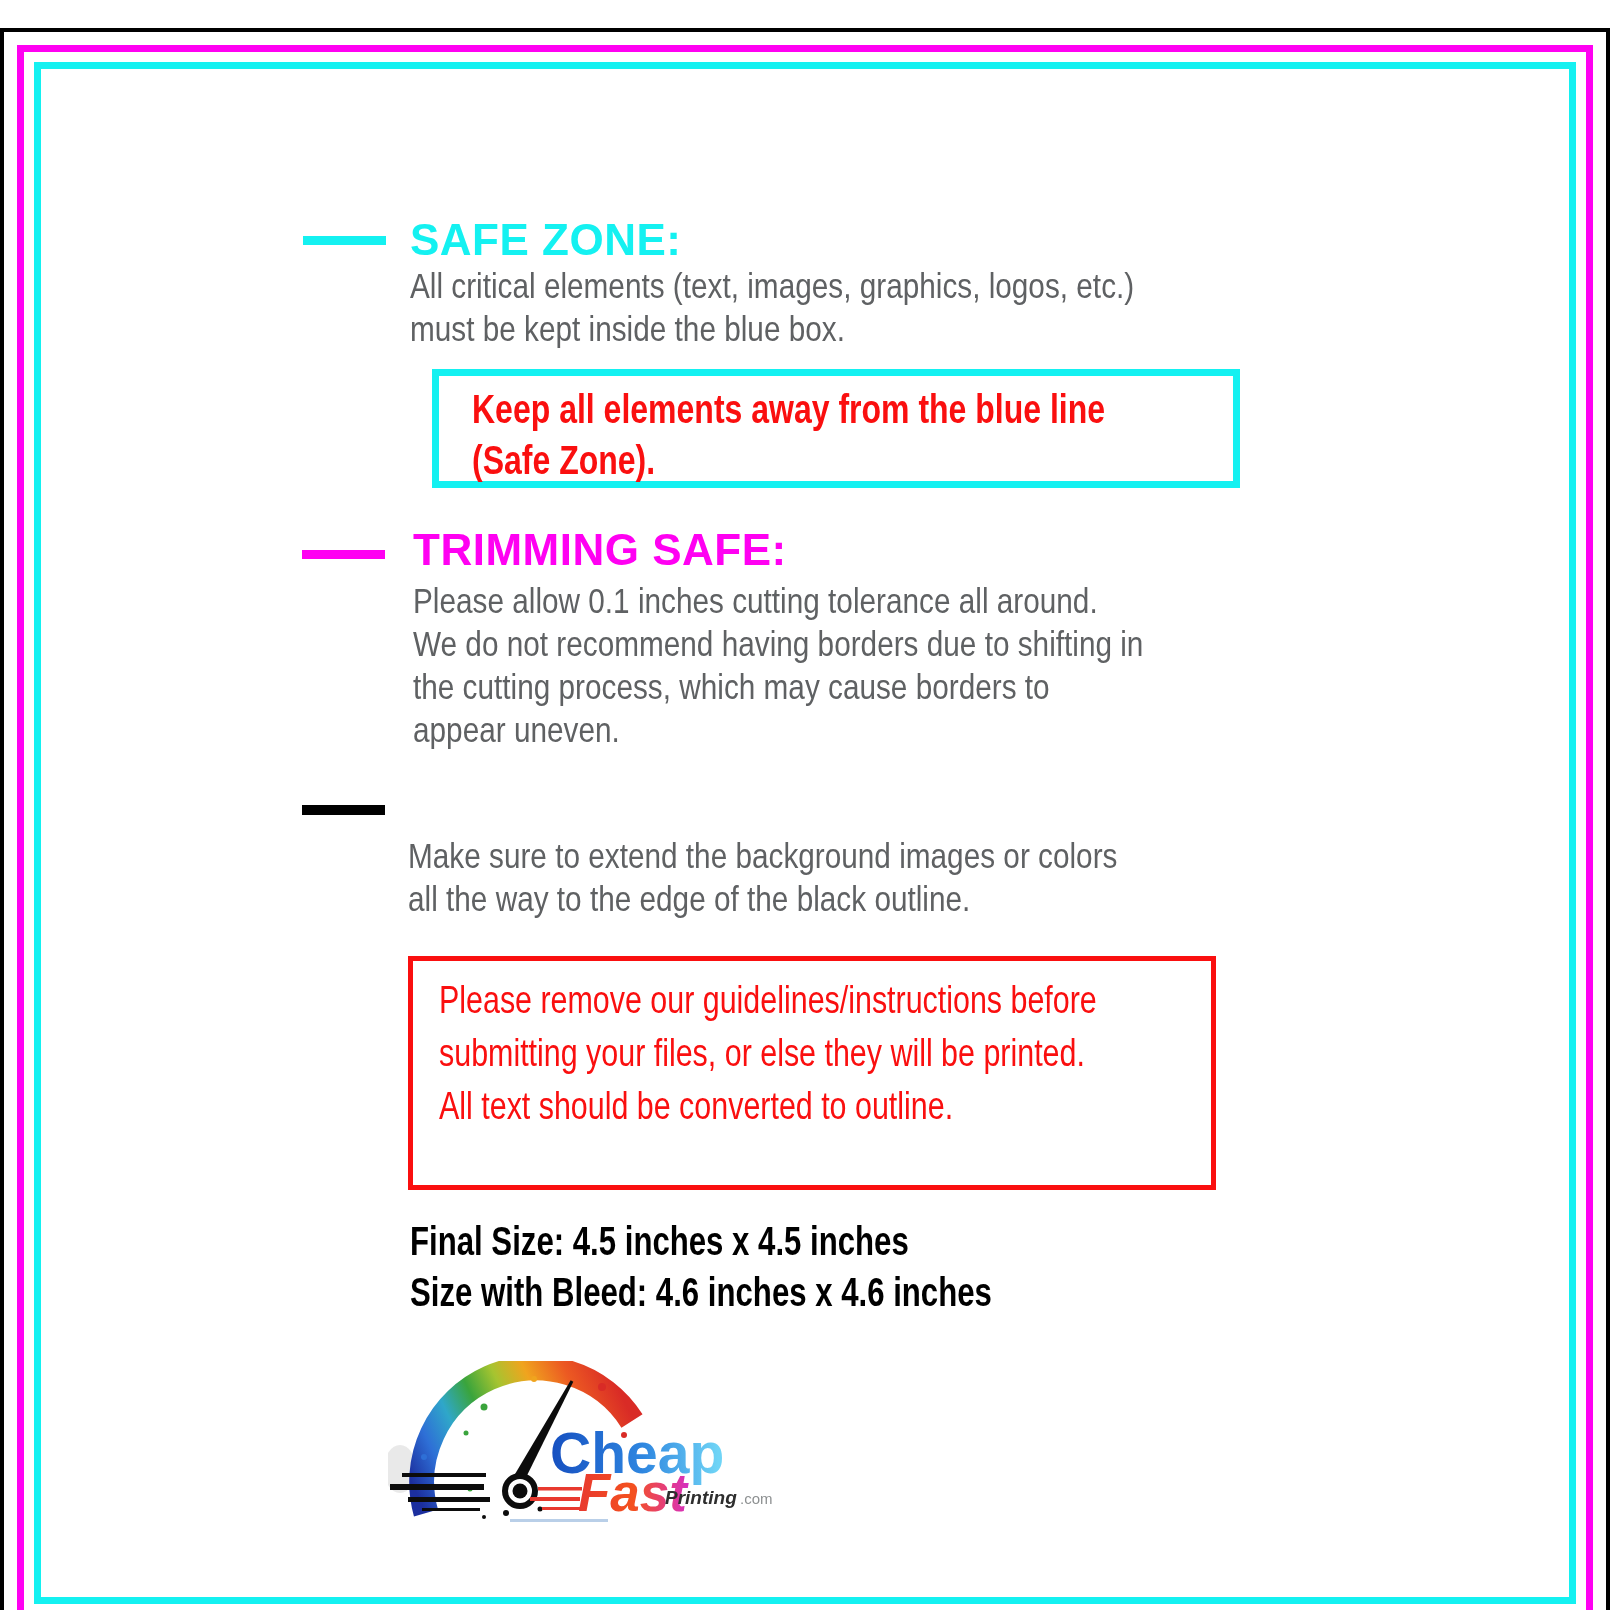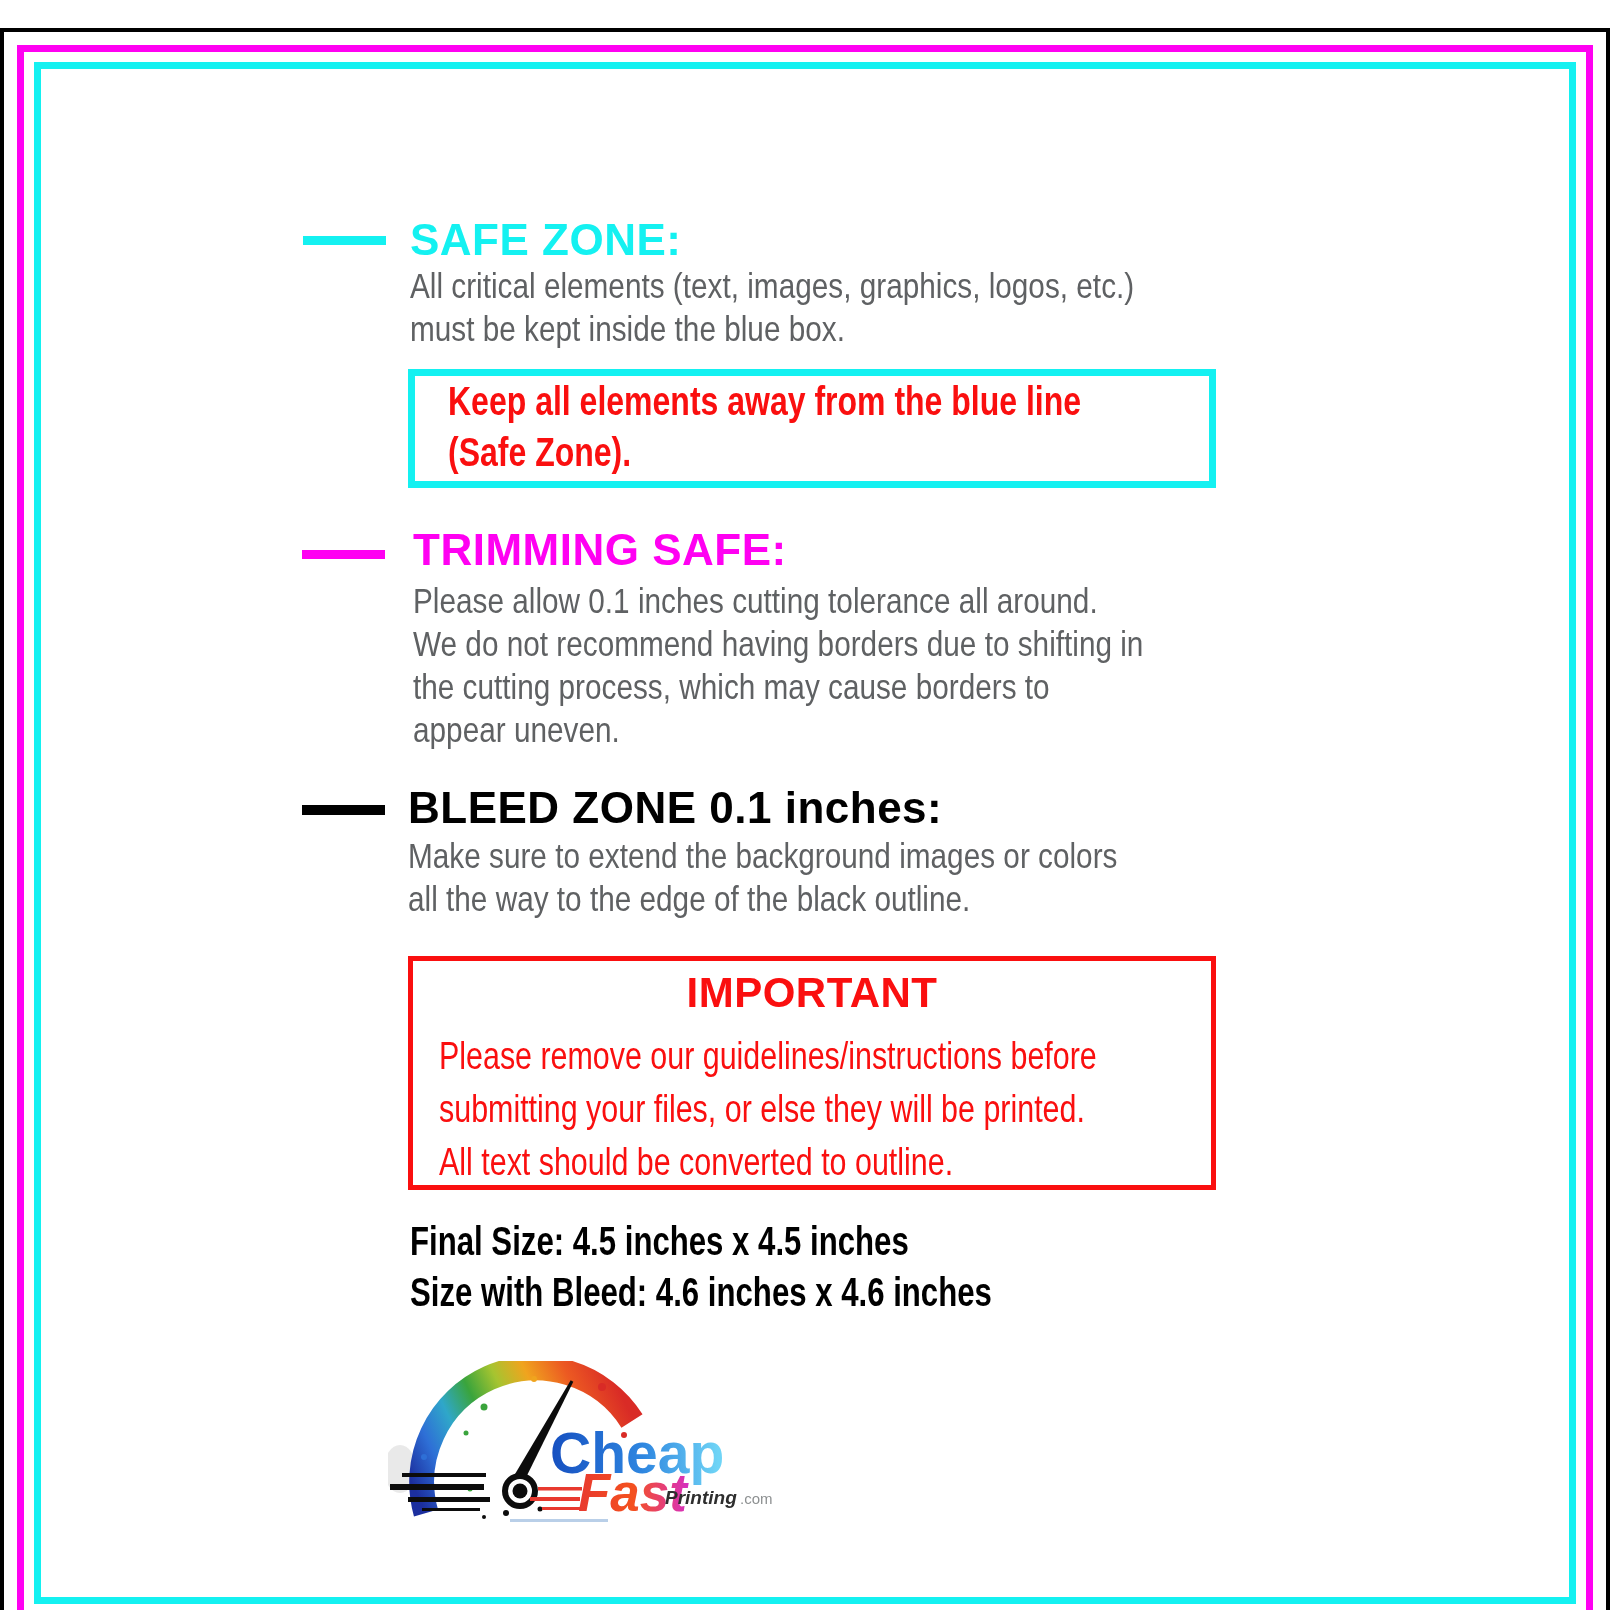--- a/index.html
+++ b/index.html
@@ -22,22 +22,22 @@
   .t-safe{left:410px;top:187px;color:var(--safe);}
   .t-trim{left:413px;top:497px;color:var(--trim);}
   .t-bleed{left:408px;top:755px;color:var(--bleed);}
 
   .body-block{position:absolute;font-size:35px;line-height:43px;color:var(--body_text);
     transform:scaleX(.85);transform-origin:0 0;white-space:nowrap;}
   .g1{left:410px;top:236px;}
   .g2{left:413px;top:551px;}
   .g3{left:408px;top:806px;}
 
-  .note-box{position:absolute;left:408px;top:341px;width:808px;height:119px;box-sizing:border-box;
-    border:7px solid var(--safe);padding:0 0 0 33px;}
+  .note-box{position:absolute;left:432px;top:341px;width:808px;height:119px;box-sizing:border-box;
+    border:7px solid var(--safe);padding:8px 0 0 33px;}
   .note-box .line{font-size:40px;font-weight:700;line-height:51px;color:var(--alert);
     transform:scaleX(.8);transform-origin:0 0;white-space:nowrap;}
 
   .imp-box{position:absolute;left:408px;top:928px;width:808px;height:234px;box-sizing:border-box;
     border:5px solid var(--alert);}
   .imp-title{margin-top:8px;text-align:center;font-size:42px;font-weight:800;color:var(--alert);letter-spacing:.5px;}
   .imp-body{margin:12px 0 0 26px;font-size:39px;line-height:53px;color:var(--alert);
     transform:scaleX(.78);transform-origin:0 0;white-space:nowrap;}
 
   .final-sizes{position:absolute;left:410px;top:1188px;font-size:41px;font-weight:700;line-height:51px;
@@ -68,28 +68,26 @@
   <div class="dash trim"></div>
   <div class="zone-title t-trim">TRIMMING SAFE:</div>
   <div class="body-block g2">
     <div>Please allow 0.1 inches cutting tolerance all around.</div>
     <div>We do not recommend having borders due to shifting in</div>
     <div>the cutting process, which may cause borders to</div>
     <div>appear uneven.</div>
   </div>
 
   <div class="dash bleed"></div>
-  <div class="zone-title t-bleed">BLEED ZONE 0.1 inches:</div>
   <div class="body-block g3">
     <div>Make sure to extend the background images or colors</div>
     <div>all the way to the edge of the black outline.</div>
   </div>
 
   <div class="imp-box">
-    <div class="imp-title">IMPORTANT</div>
     <div class="imp-body">
       <div>Please remove our guidelines/instructions before</div>
       <div>submitting your files, or else they will be printed.</div>
       <div>All text should be converted to outline.</div>
     </div>
   </div>
 
   <div class="final-sizes">
     <div>Final Size: 4.5 inches x 4.5 inches</div>
     <div>Size with Bleed: 4.6 inches x 4.6 inches</div>

